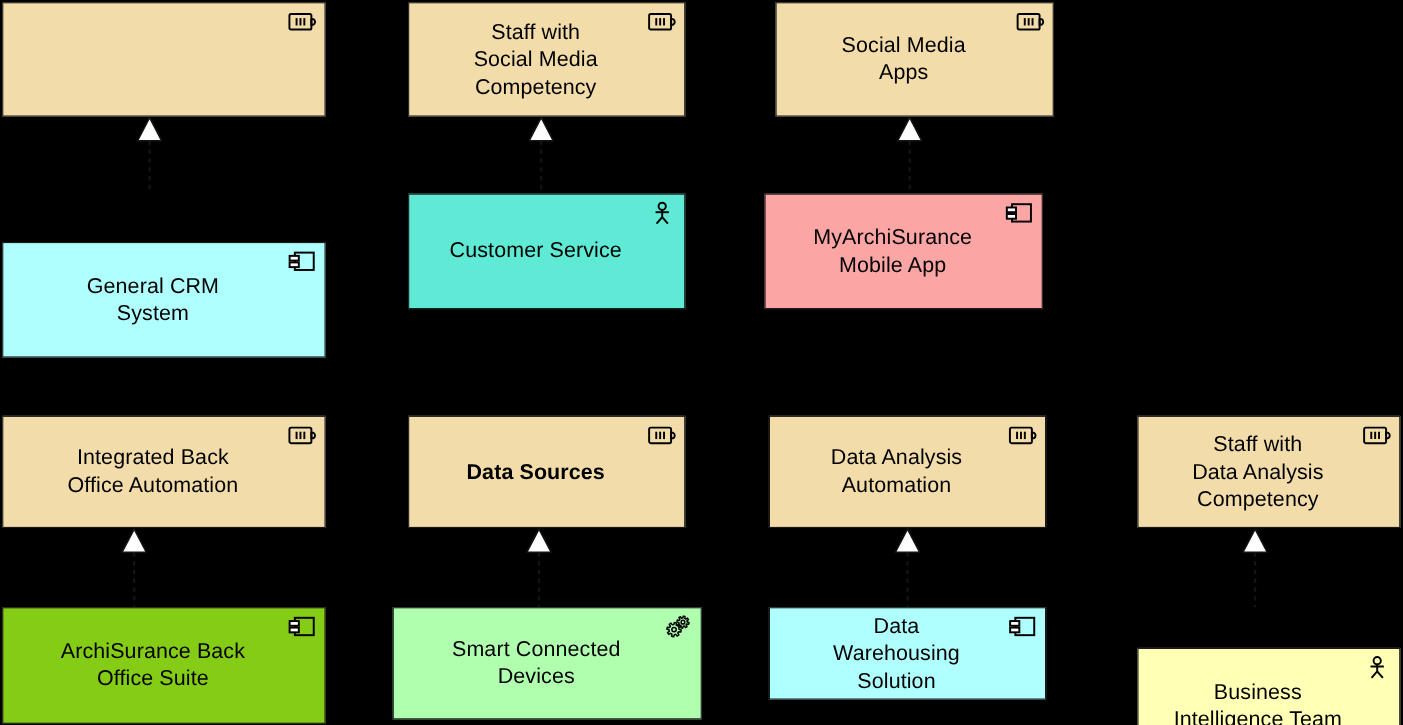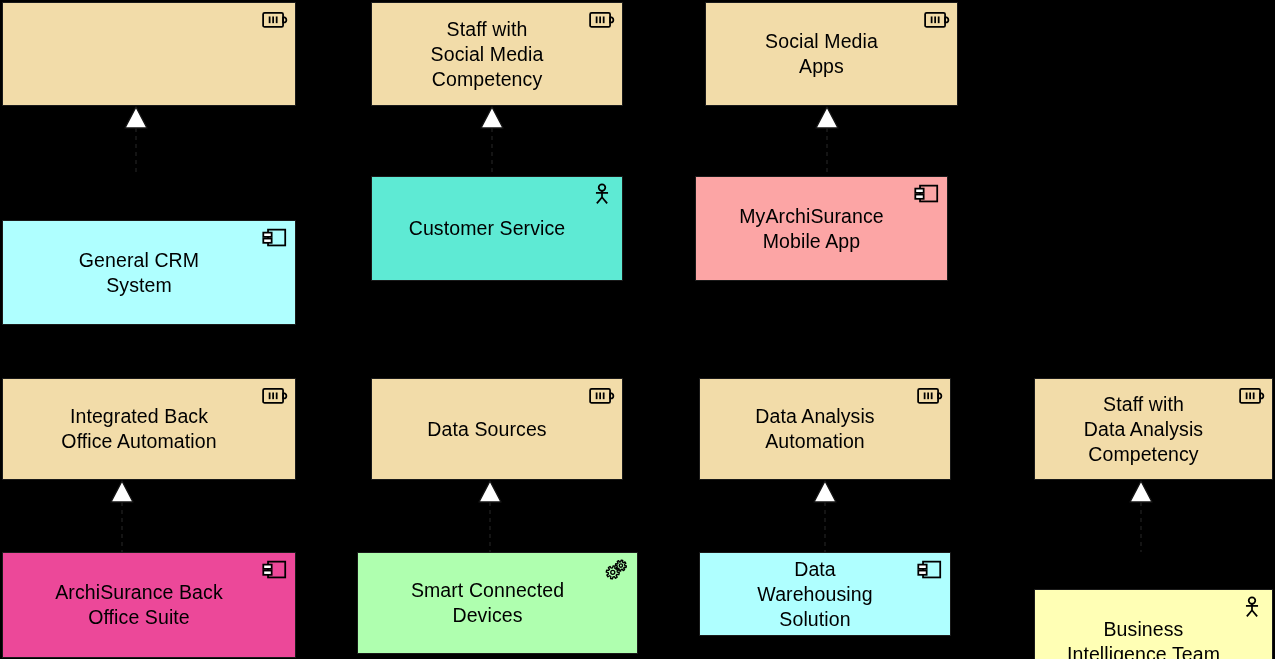--- a/index.html
+++ b/index.html
@@ -183,21 +183,21 @@
       <span class="node-icon">
         <svg viewBox="0 0 28 20" aria-hidden="true">
           <rect x="1.2" y="2.2" width="21.5" height="15.2" rx="1.6" ry="1.6" fill="none" stroke="#000" stroke-width="1.9"></rect>
           <path d="M22.7 7.2 h2.0 a3.1 3.1 0 0 1 0 5.4 h-2.0 z" fill="none" stroke="#000" stroke-width="1.9" stroke-linejoin="round"></path>
           <line x1="8.2" y1="6.2" x2="8.2" y2="13.4" stroke="#000" stroke-width="1.9"></line>
           <line x1="12.0" y1="6.2" x2="12.0" y2="13.4" stroke="#000" stroke-width="1.9"></line>
           <line x1="15.8" y1="6.2" x2="15.8" y2="13.4" stroke="#000" stroke-width="1.9"></line>
         </svg>
       </span>
     </div>
-    <div class="node" style="left: 371px; top: 378px; width: 252px; height: 102px; background: rgb(242, 220, 169);">
+    <div class="node" style="left: 371px; top: 378px; width: 252px; height: 102px; background: rgb(242, 220, 169); font-weight: bold;">
       <div class="node-label">Data Sources</div>
       <span class="node-icon">
         <svg viewBox="0 0 28 20" aria-hidden="true">
           <rect x="1.2" y="2.2" width="21.5" height="15.2" rx="1.6" ry="1.6" fill="none" stroke="#000" stroke-width="1.9"></rect>
           <path d="M22.7 7.2 h2.0 a3.1 3.1 0 0 1 0 5.4 h-2.0 z" fill="none" stroke="#000" stroke-width="1.9" stroke-linejoin="round"></path>
           <line x1="8.2" y1="6.2" x2="8.2" y2="13.4" stroke="#000" stroke-width="1.9"></line>
           <line x1="12.0" y1="6.2" x2="12.0" y2="13.4" stroke="#000" stroke-width="1.9"></line>
           <line x1="15.8" y1="6.2" x2="15.8" y2="13.4" stroke="#000" stroke-width="1.9"></line>
         </svg>
       </span>
@@ -222,21 +222,21 @@
       <span class="node-icon">
         <svg viewBox="0 0 28 20" aria-hidden="true">
           <rect x="1.2" y="2.2" width="21.5" height="15.2" rx="1.6" ry="1.6" fill="none" stroke="#000" stroke-width="1.9"></rect>
           <path d="M22.7 7.2 h2.0 a3.1 3.1 0 0 1 0 5.4 h-2.0 z" fill="none" stroke="#000" stroke-width="1.9" stroke-linejoin="round"></path>
           <line x1="8.2" y1="6.2" x2="8.2" y2="13.4" stroke="#000" stroke-width="1.9"></line>
           <line x1="12.0" y1="6.2" x2="12.0" y2="13.4" stroke="#000" stroke-width="1.9"></line>
           <line x1="15.8" y1="6.2" x2="15.8" y2="13.4" stroke="#000" stroke-width="1.9"></line>
         </svg>
       </span>
     </div>
-    <div class="node" style="left: 2px; top: 552px; width: 294px; height: 106px; background: #ec4899; align-items: center;">
+    <div class="node" style="left: 2px; top: 552px; width: 294px; height: 106px; background: #84cc16; align-items: center;">
       <div class="node-label">ArchiSurance Back
 Office Suite</div>
       <span class="node-icon">
         <svg viewBox="0 0 28 22" aria-hidden="true">
           <rect x="6.5" y="2.0" width="18.5" height="17.0" fill="none" stroke="#000" stroke-width="1.9"></rect>
           <rect x="1.4" y="5.2" width="9.0" height="4.6" fill="#fff" stroke="#000" stroke-width="1.9"></rect>
           <rect x="1.4" y="11.6" width="9.0" height="4.6" fill="#fff" stroke="#000" stroke-width="1.9"></rect>
         </svg>
       </span>
     </div>

